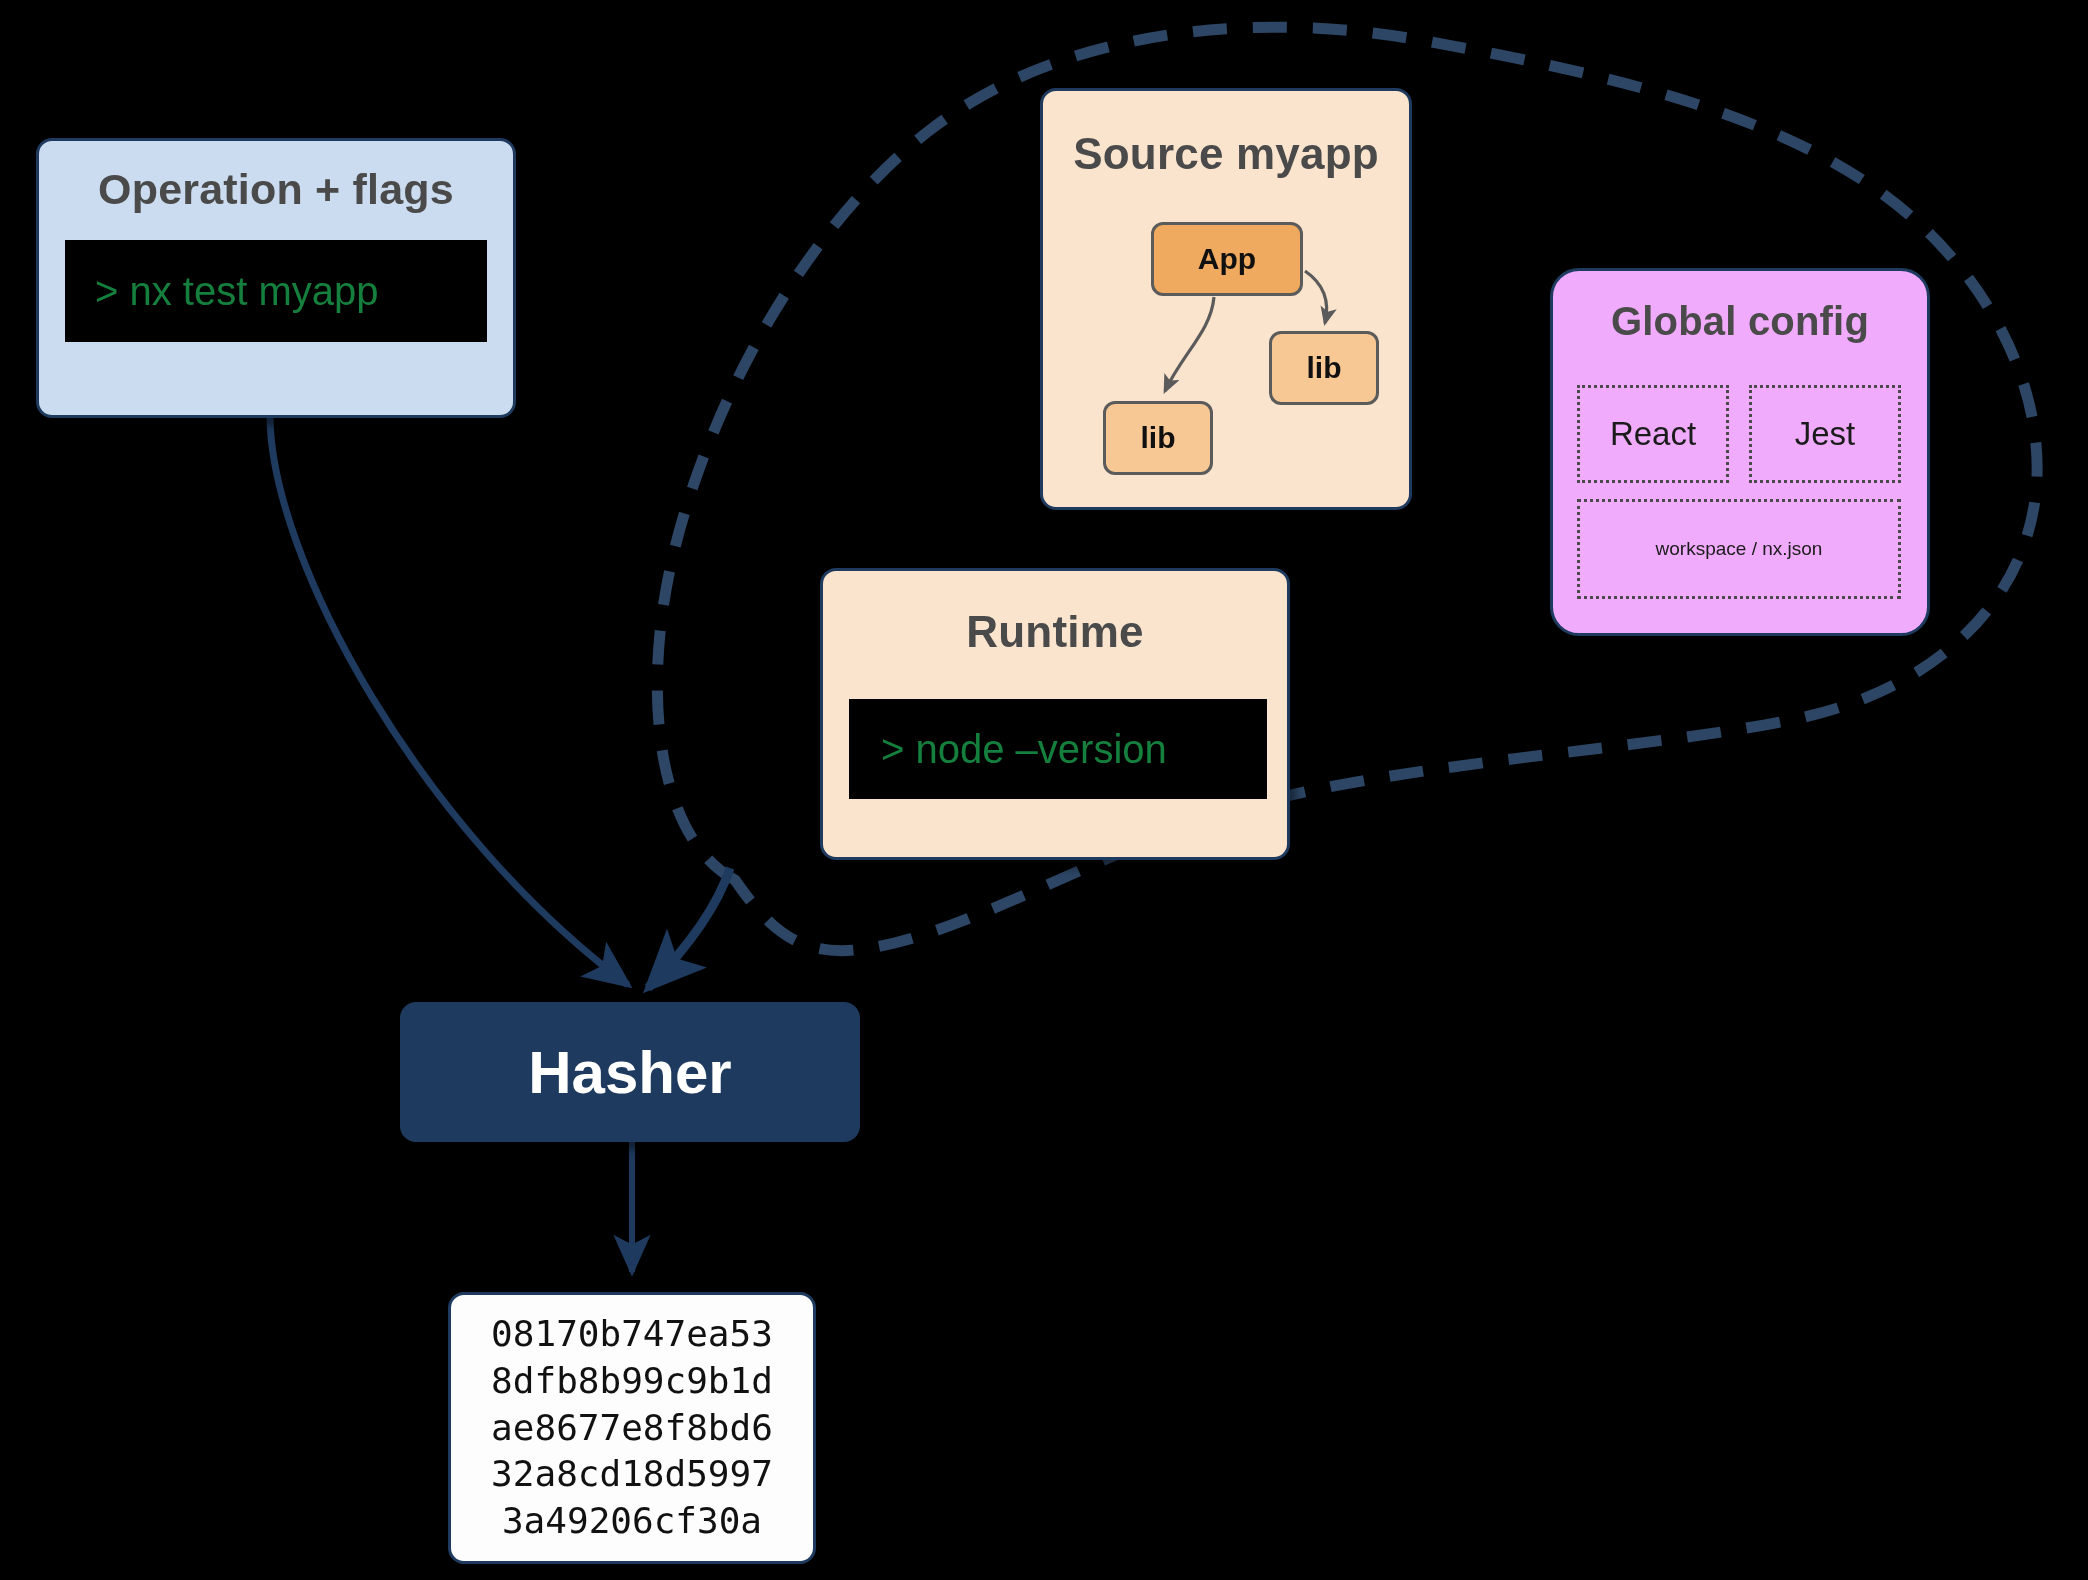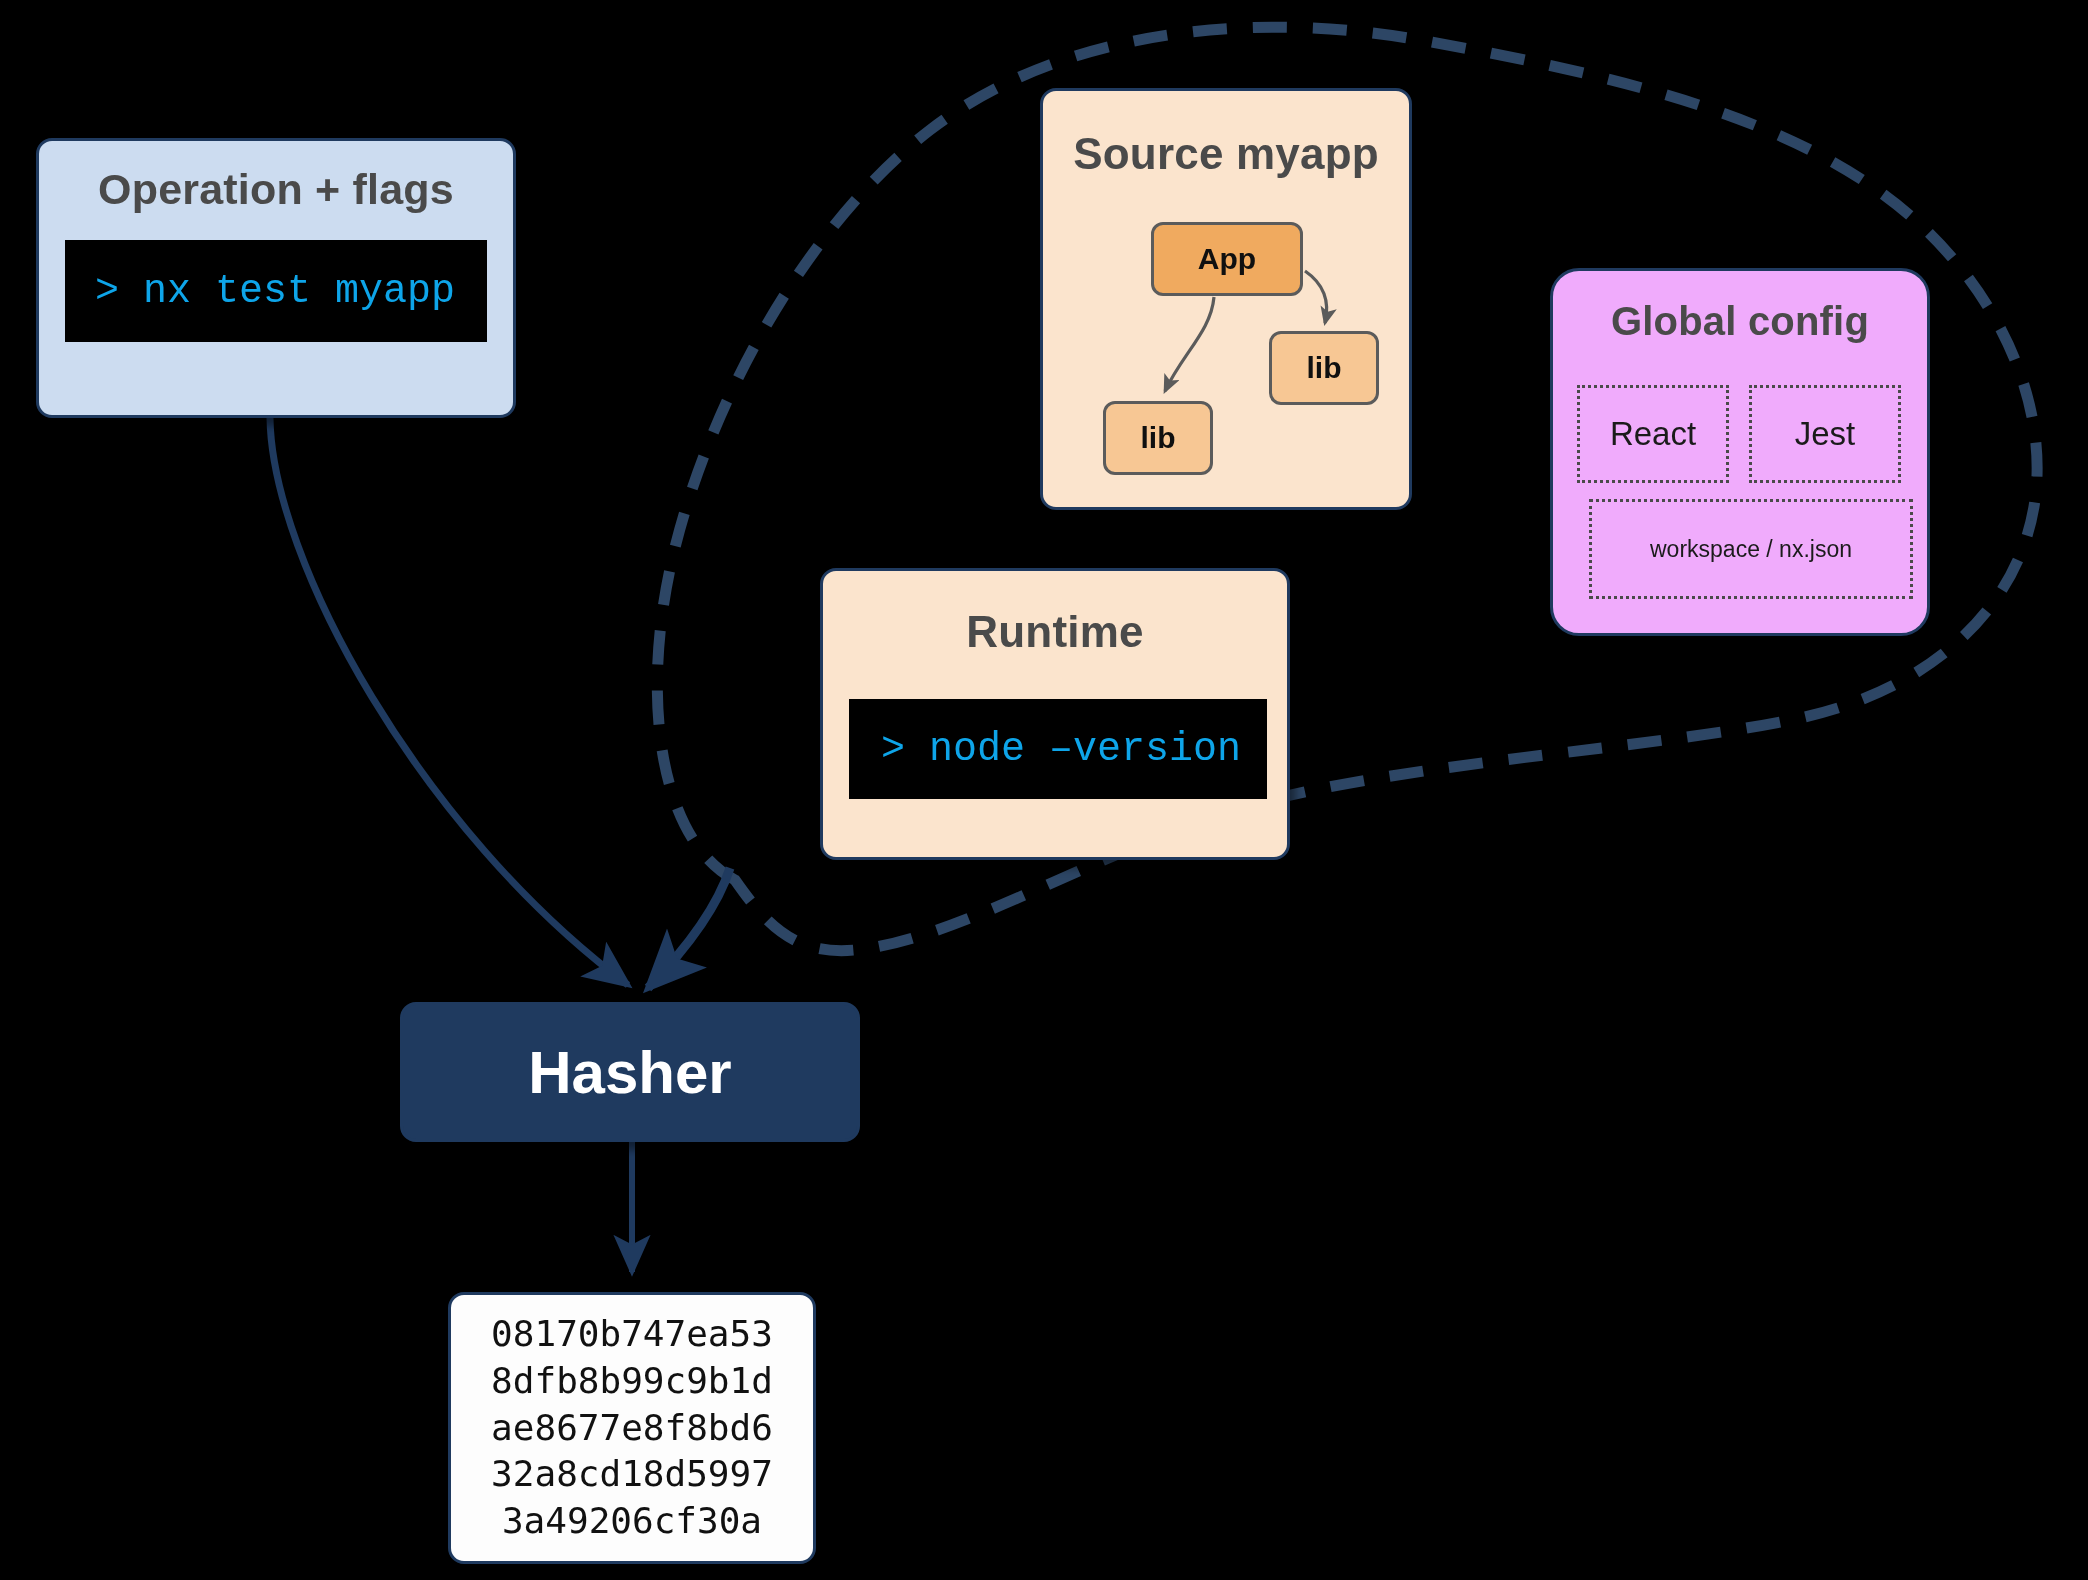--- a/index.html
+++ b/index.html
@@ -35,22 +35,22 @@
   .card-title {
     text-align: center;
     color: #4a4a4a;
     font-weight: bold;
     letter-spacing: 0.2px;
   }
 
   
   .term {
     background: #000000;
-    color: #0ea5e9;
-    font-family: Liberation Mono, monospace;
+    color: #15803d;
+    font-family: Liberation Sans, sans-serif;
     display: flex;
     align-items: center;
     box-sizing: border-box;
   }
 
   
   #op-card {
     left: 36px;
     top: 138px;
     width: 480px;
@@ -118,21 +118,21 @@
     position: absolute;
     box-sizing: border-box;
     border: 3px dotted #4a4a4a;
     display: flex;
     align-items: center;
     justify-content: center;
     color: #1b1b1b;
   }
   #cfg-react { left: 24px; top: 114px; width: 152px; height: 98px; font-size: 33px; }
   #cfg-jest  { left: 196px; top: 114px; width: 152px; height: 98px; font-size: 33px; }
-  #cfg-ws    { left: 36px;  top: 228px; width: 324px; height: 100px; font-size: 23px; }
+  #cfg-ws    { left: 24px;  top: 228px; width: 324px; height: 100px; font-size: 19px; }
 
   
   #rt-card {
     left: 820px;
     top: 568px;
     width: 470px;
     height: 292px;
     background: #fbe4cd;
     padding: 0 26px;
   }

